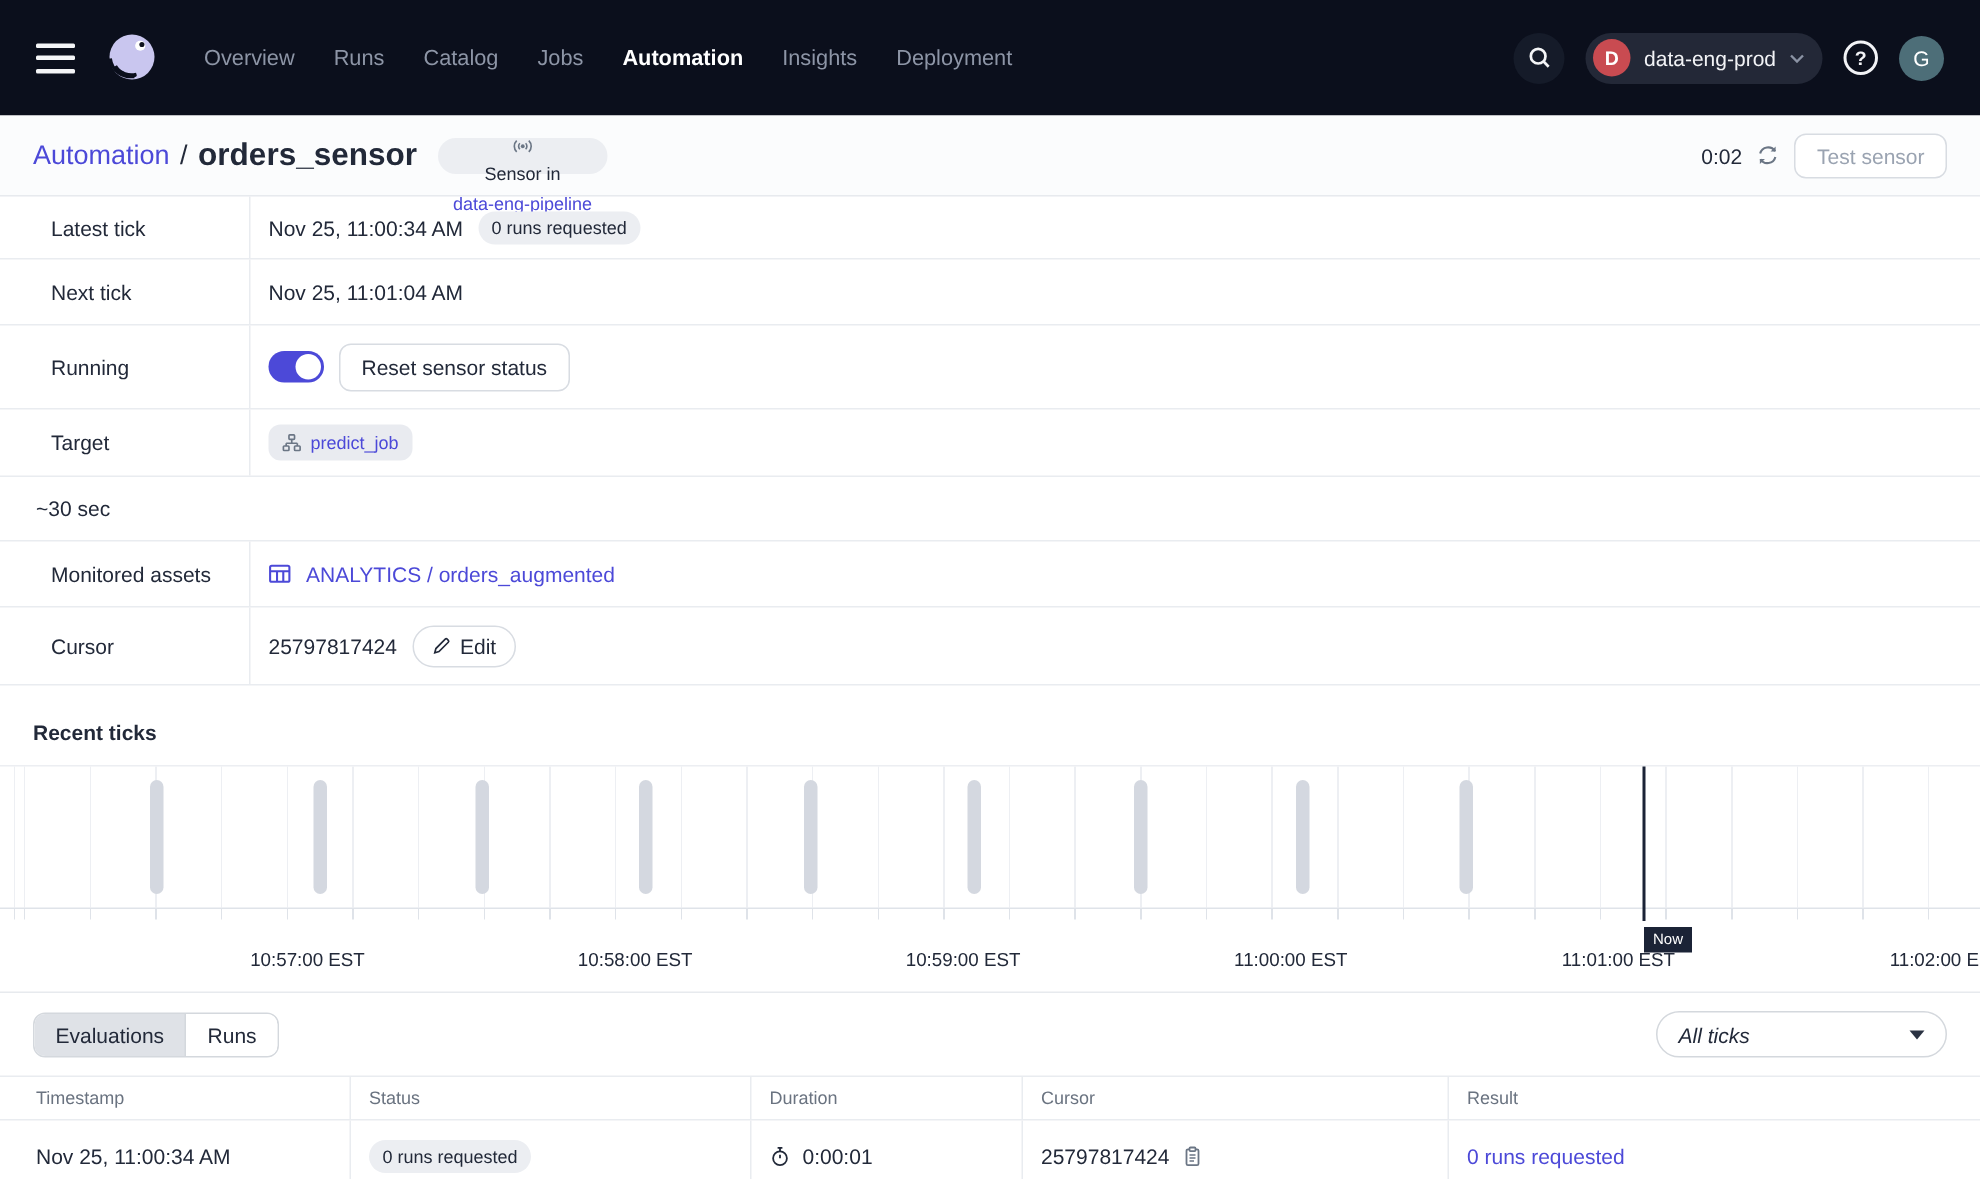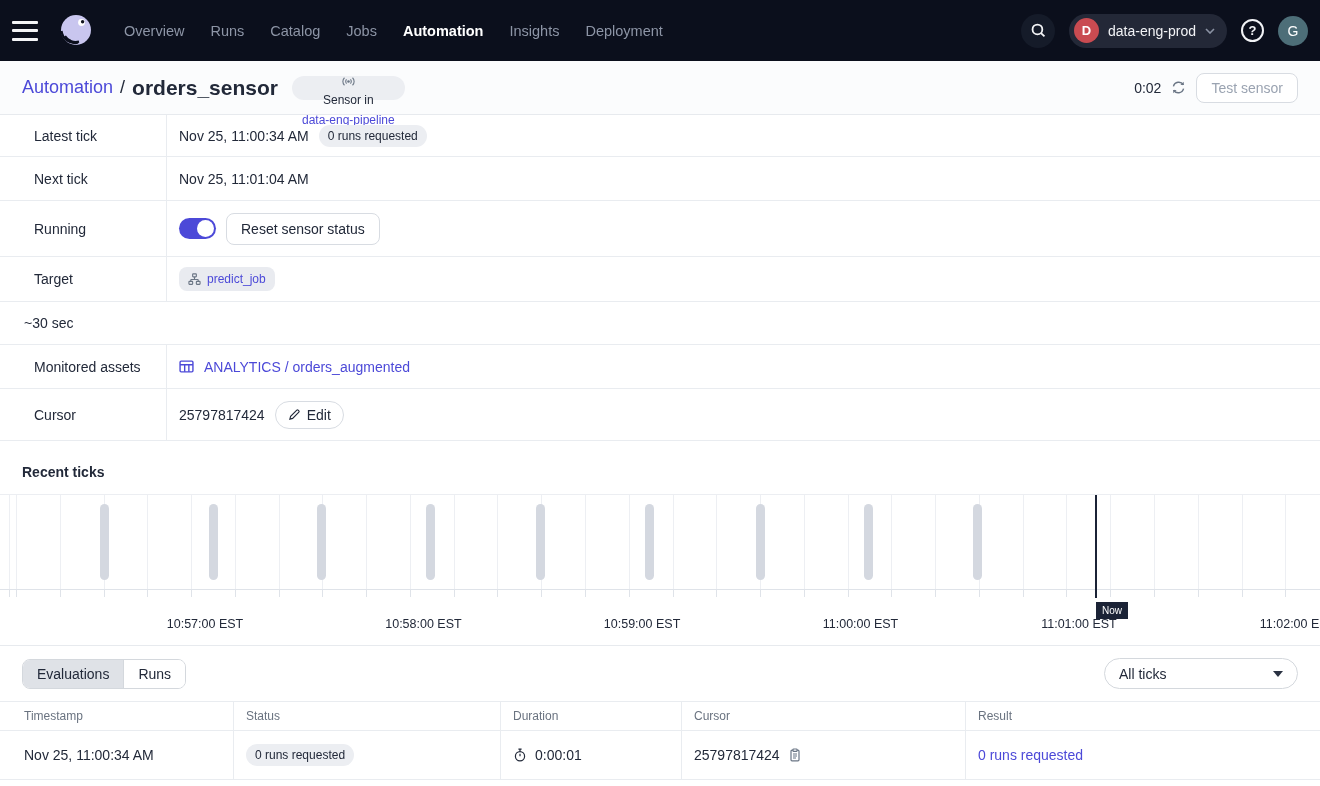--- a/index.html
+++ b/index.html
@@ -7,22 +7,22 @@
   body {
     font-family: "Liberation Sans", "DejaVu Sans", sans-serif;
     background: #ffffff;
     color: #222939;
     font-size: 14px;
   }
   svg { display: block; }
 
   
   .topbar {
-    height: 61px; background: #0b0f1c; display: flex; align-items: center;
-    padding: 0 12px; gap: 10px;
+    height: 77px; background: #0b0f1c; display: flex; align-items: center;
+    padding: 0 24px; gap: 10px;
   }
   .hamburger { width: 26px; height: 20px; display: flex; flex-direction: column; justify-content: space-between; cursor: pointer; margin-right: 6px; }
   .hamburger span { height: 3px; background: #f4f5f7; border-radius: 1px; }
   .logo { margin-right: 16px; }
   .nav-items { display: flex; align-items: center; gap: 26px; }
   .nav-item { color: #8d95a6; font-size: 14.5px; text-decoration: none; cursor: pointer; }
   .nav-item.active { color: #ffffff; font-weight: 700; }
   .topbar-right { margin-left: auto; display: flex; align-items: center; gap: 14px; }
   .search-btn { width: 34px; height: 34px; border-radius: 50%; background: #151b29; display: flex; align-items: center; justify-content: center; cursor: pointer; }
   .ws-pill { height: 34px; border-radius: 17px; background: #232837; display: flex; align-items: center; gap: 9px; padding: 0 12px 0 5px; cursor: pointer; }
@@ -72,21 +72,21 @@
   .axis-label { position: absolute; top: 20px; transform: translateX(-50%); font-size: 12.5px; color: #222939; white-space: nowrap; }
   .now-badge { position: absolute; top: 5px; z-index: 4; background: #1b2336; color: #ffffff; font-size: 10px; padding: 3px 6px; text-align: right; }
   .timeline-spacer { height: 24px; }
 
   
   .eval-section { border-top: 1px solid #e7eaee; }
   .eval-controls { display: flex; align-items: center; justify-content: space-between; padding: 12px 22px; }
   .seg-group { display: inline-flex; border: 1px solid #d4d8dd; border-radius: 8px; overflow: hidden; background: #fff; }
   .seg { padding: 6px 14px; font-size: 14px; color: #222939; background: #fff; border: none; font-family: inherit; cursor: pointer; }
   .seg.active { background: #dfe2e7; border-right: 1px solid #d4d8dd; }
-  .filter-select { width: 194px; height: 31px; border: 1px solid #d4d8dd; border-radius: 16px; background: #fff; display: flex; align-items: center; justify-content: space-between; padding: 0 14px; font-size: 14px; color: #222939; cursor: pointer; }
+  .filter-select { width: 194px; height: 31px; border: 1px solid #d4d8dd; border-radius: 16px; background: #fff; display: flex; align-items: center; justify-content: space-between; padding: 0 14px; font-size: 14px; color: #222939; cursor: pointer; font-style: italic; }
   .caret-down { width: 0; height: 0; border-left: 5px solid transparent; border-right: 5px solid transparent; border-top: 6px solid #2a3242; }
 
   .eval-table { width: 1320px; }
   .t-row { display: grid; grid-template-columns: 234px 267px 181px 284px 1fr; }
   .t-head { border-top: 1px solid #e9ecf0; border-bottom: 1px solid #e9ecf0; height: 30px; }
   .t-head .t-cell { font-size: 12px; color: #6a7380; }
   .t-cell { display: flex; align-items: center; gap: 8px; padding-left: 12px; border-right: 1px solid #e9ecf0; }
   .t-cell:first-child { padding-left: 24px; }
   .t-cell:last-child { border-right: none; }
   .t-body-row { height: 49px; border-bottom: 1px solid #e9ecf0; }

